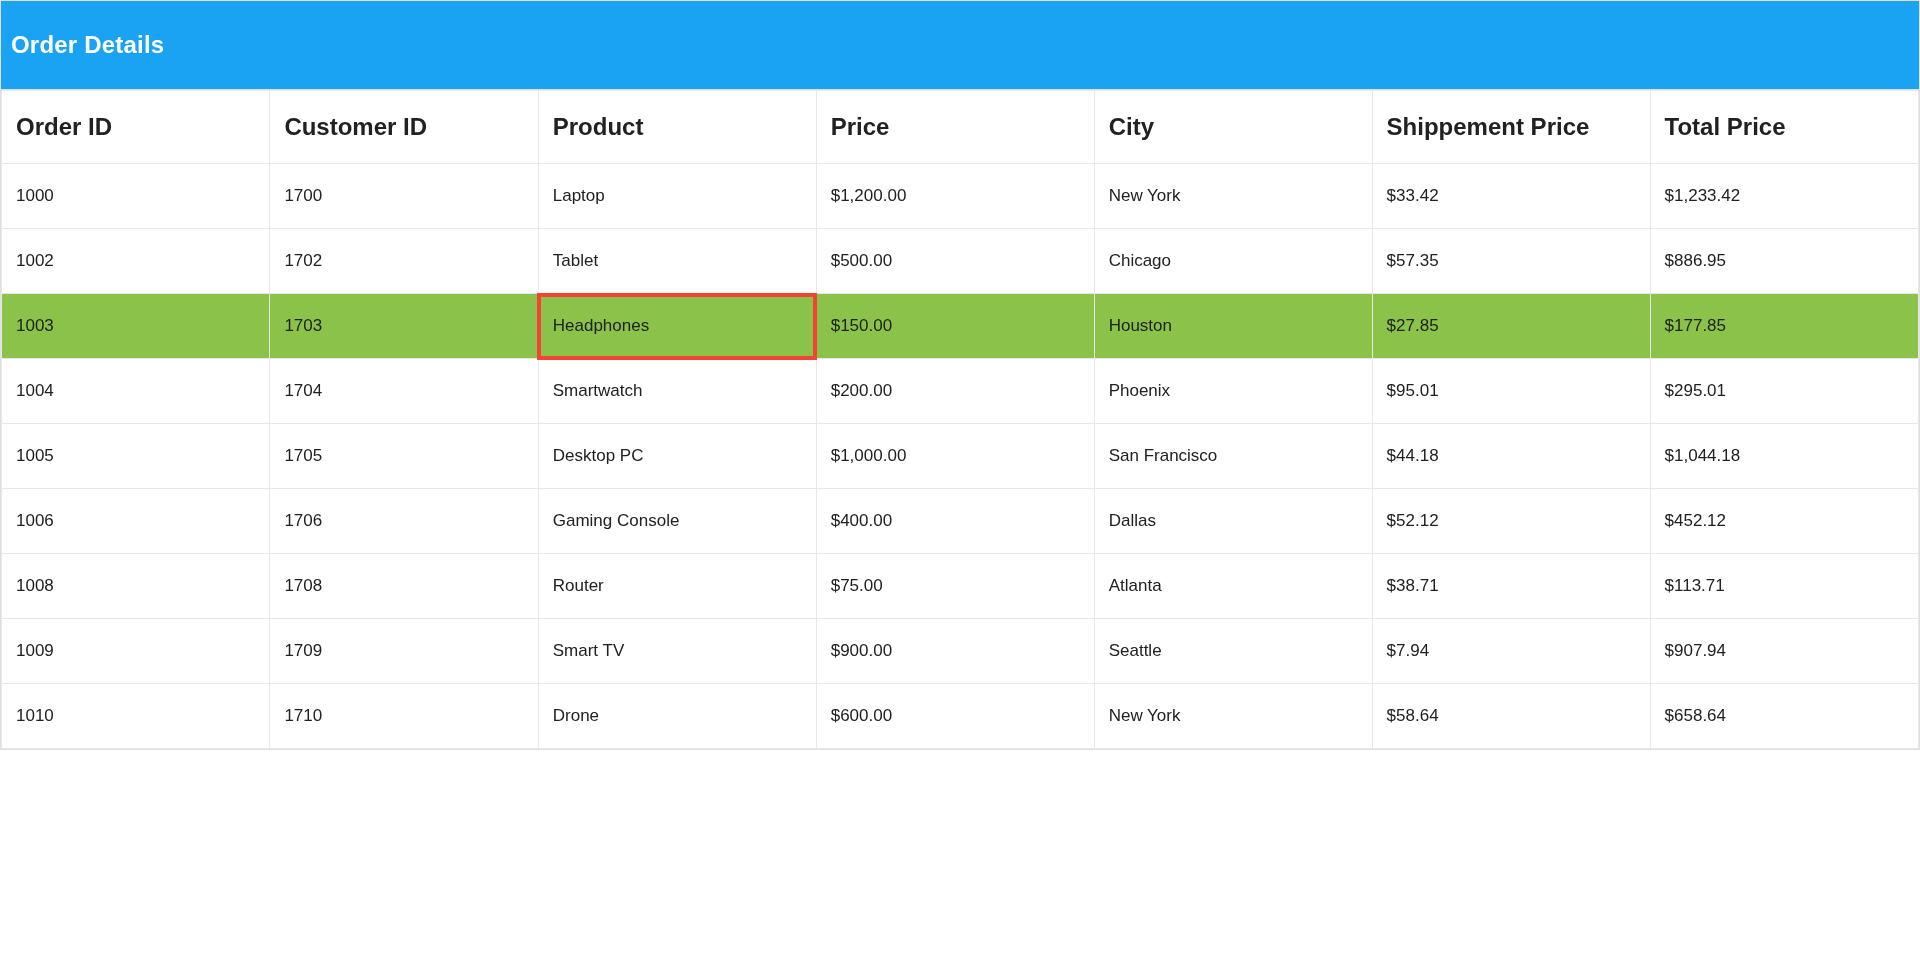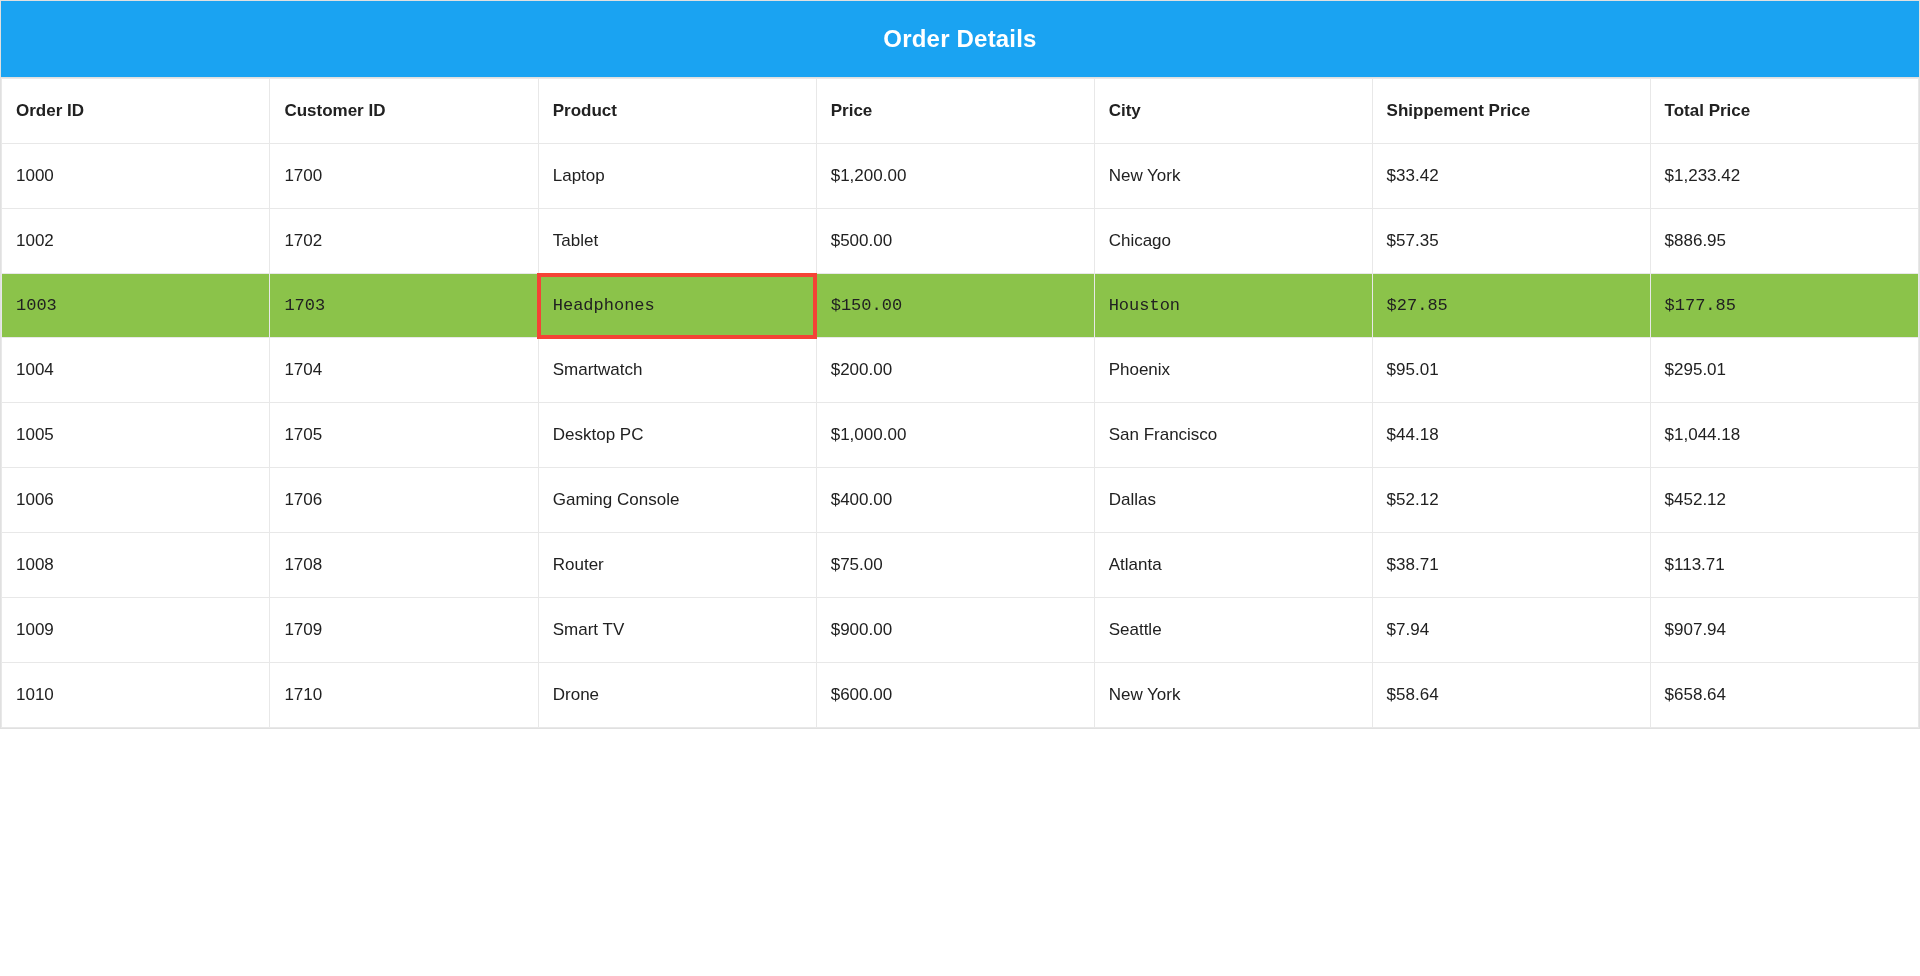--- a/index.html
+++ b/index.html
@@ -15,24 +15,23 @@
   }
   .grid-wrapper {
     width: 100%;
     border: 1px solid #e0e0e0;
     box-shadow: 0 1px 3px rgba(0,0,0,0.08);
     background: #fff;
   }
   .grid-header-bar {
     background: #1aa3f2;
     color: #ffffff;
-    text-align: center;
     font-weight: 700;
     font-size: 24px;
-    padding: 24px 10px;
+    padding: 30px 10px;
     letter-spacing: 0.2px;
     border-bottom: 1px solid #e0e0e0;
   }
   table.data-table {
     width: 100%;
     border-collapse: collapse;
     table-layout: fixed;
   }
   table.data-table th,
   table.data-table td {
@@ -40,26 +39,25 @@
     padding: 22px 14px;
     border: 1px solid #e8e8e8;
     font-weight: 400;
     vertical-align: middle;
     white-space: nowrap;
     overflow: hidden;
     text-overflow: ellipsis;
   }
   table.data-table th {
     font-weight: 700;
-    font-size: 17px;
+    font-size: 24px;
     background: #ffffff;
   }
   tr.row-highlight td {
     background: #8bc34a;
-    font-family: Liberation Mono, monospace;
   }
   td.cell-highlight {
     outline: 4px solid #f44336;
     outline-offset: -3px;
     position: relative;
   }
   
   .col-orderid   { width: 14%; }
   .col-customer  { width: 14%; }
   .col-product   { width: 14.5%; }

